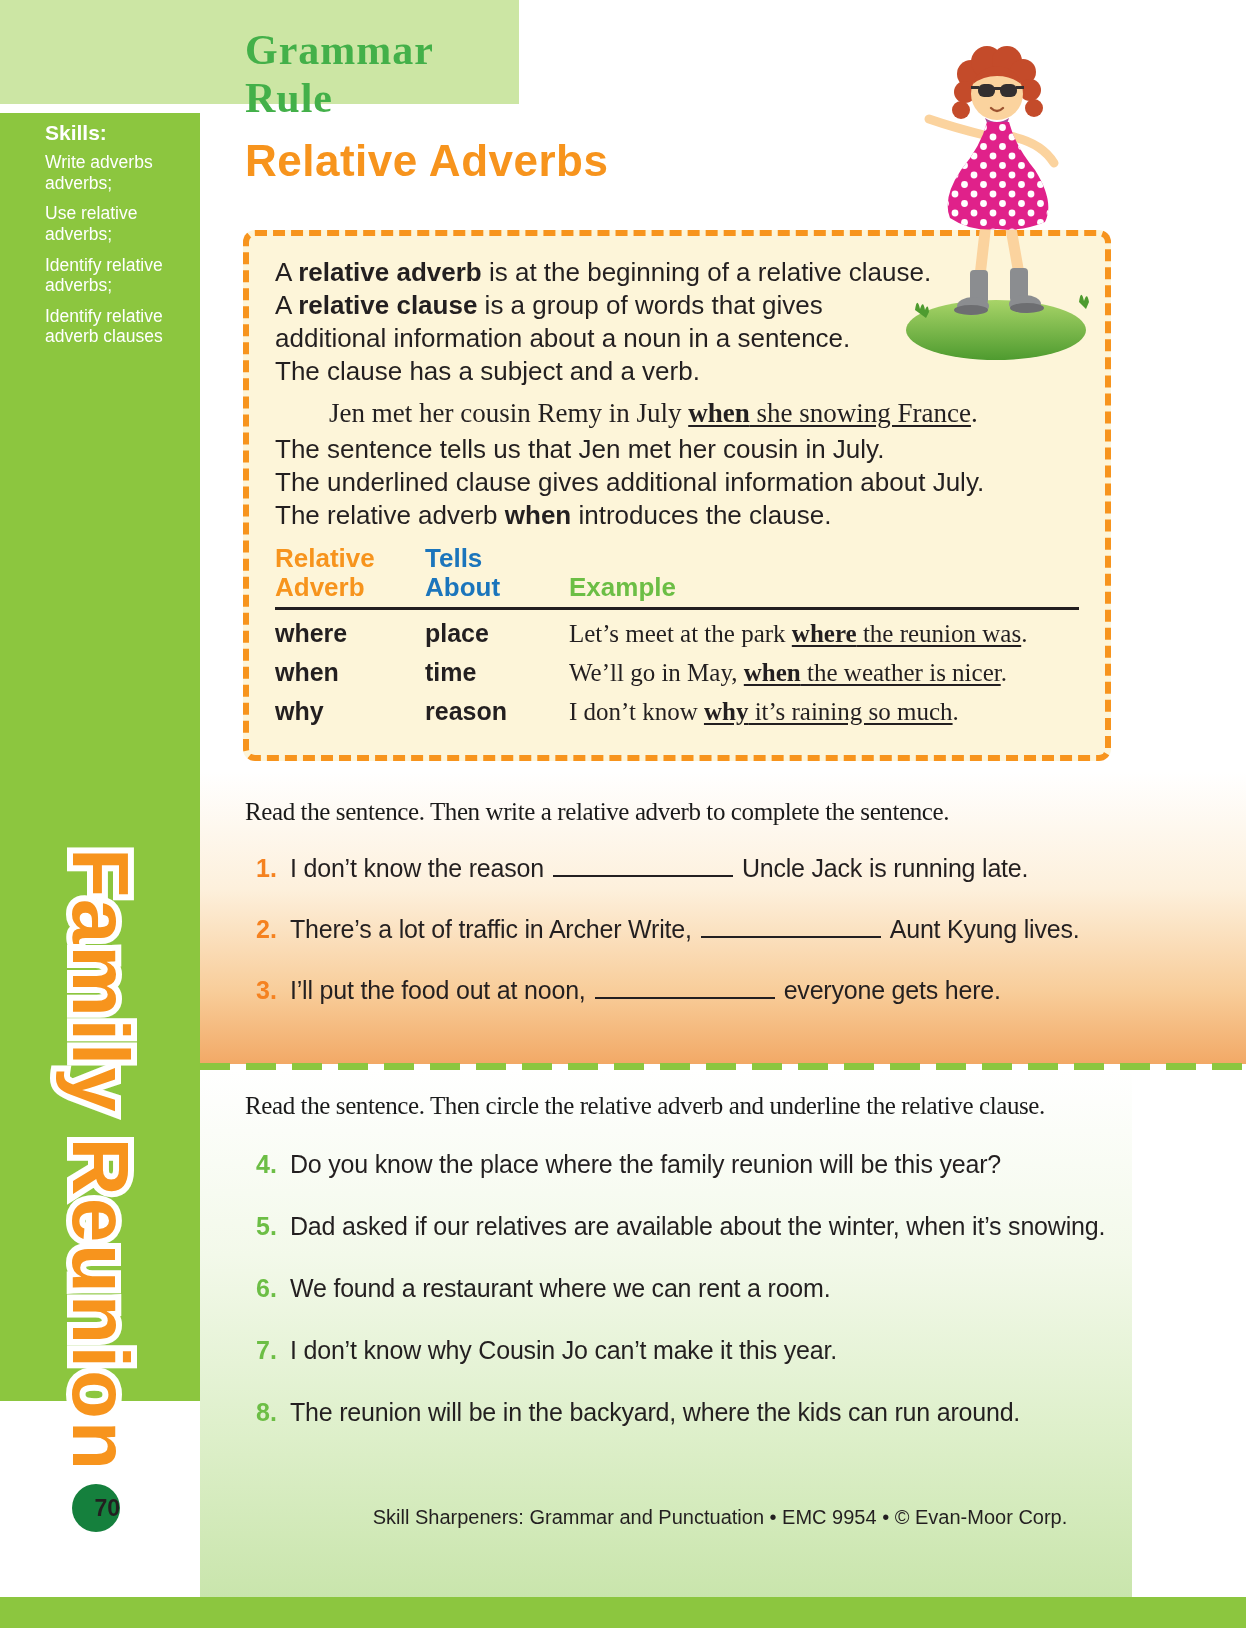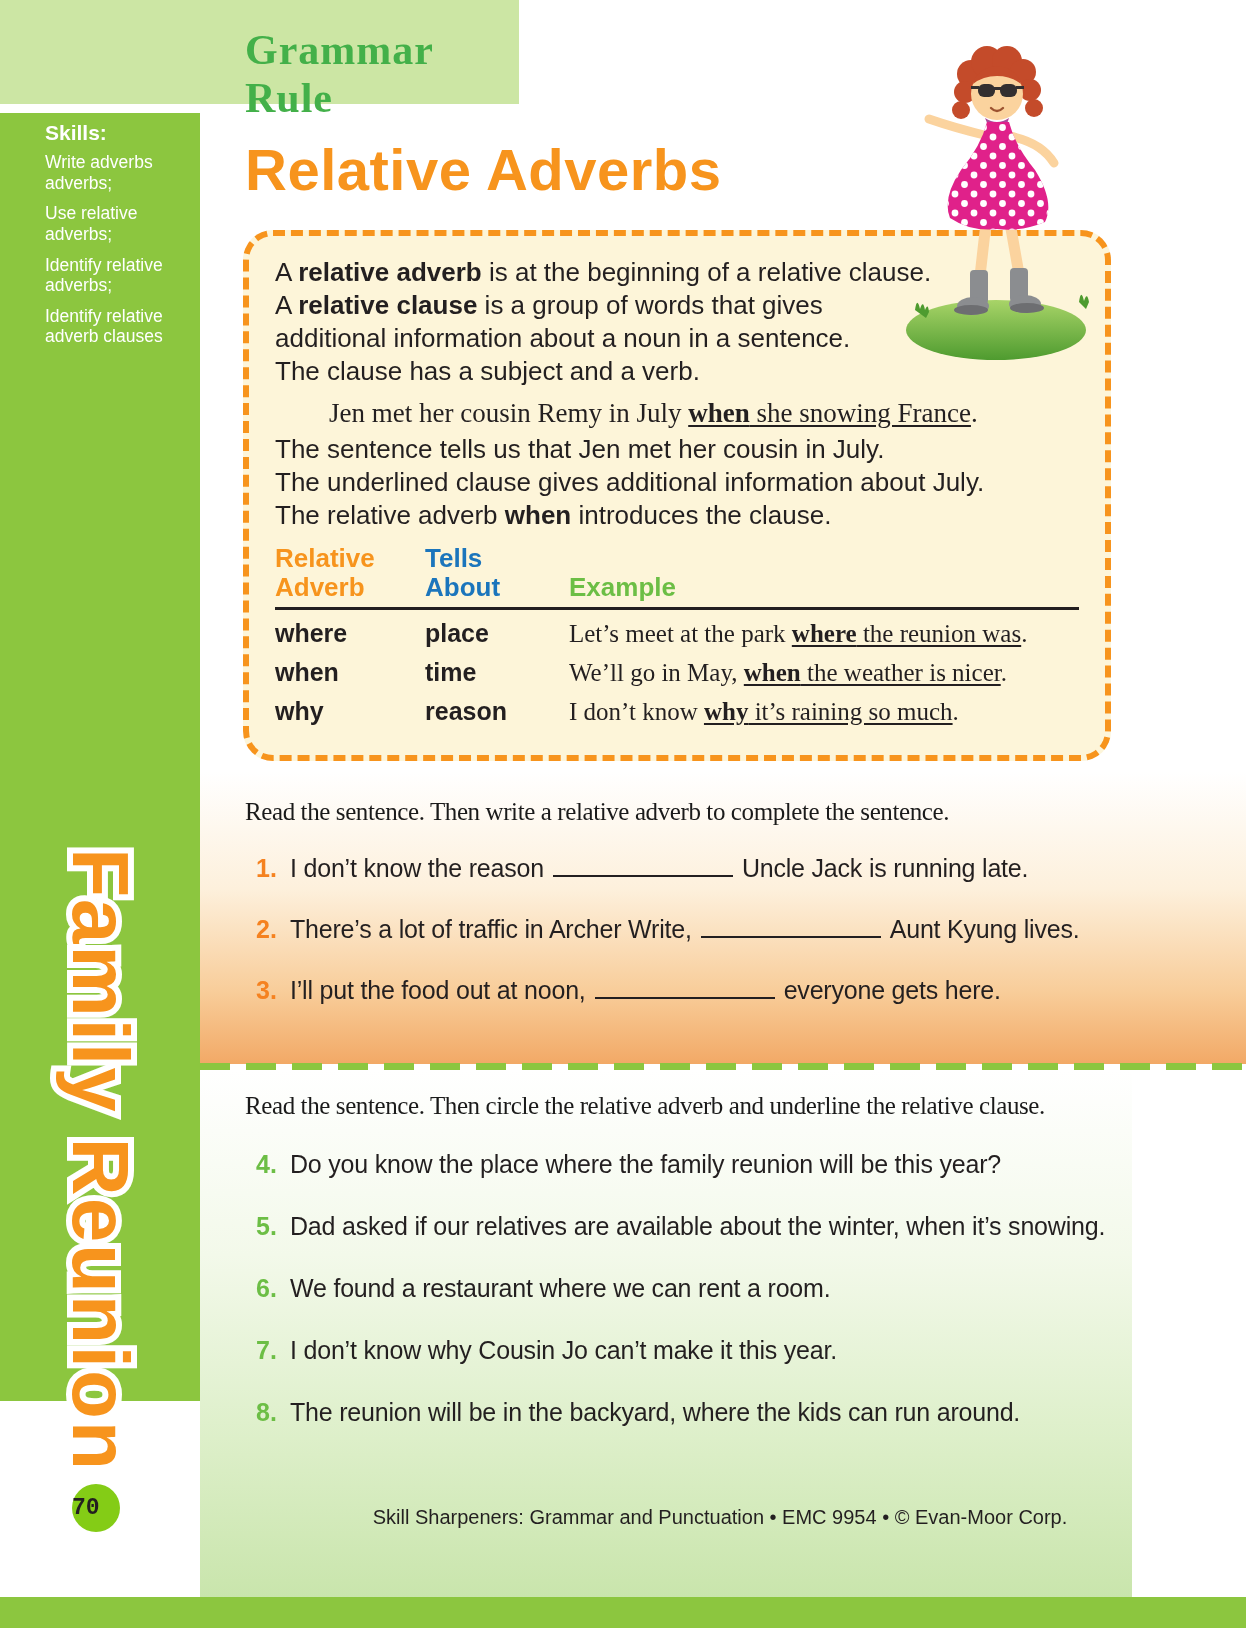--- a/index.html
+++ b/index.html
@@ -33,37 +33,37 @@
   }
   .theme-stroke {
     position:absolute; left:0; top:0; color:#ffffff;
     -webkit-text-stroke:12px #ffffff;
     text-shadow:0 0 2px #fff, 3px 0 #fff, -3px 0 #fff, 0 3px #fff, 0 -3px #fff;
   }
   .theme-fill { position:relative; color:var(--accent-orange,#F7941D); }
 
   .page-number {
     position:absolute; left:72px; top:1371px; width:48px; height:48px; border-radius:50%;
-    background:#84cc16; display:flex; align-items:center; justify-content:flex-start;
-    font-family:Liberation Mono, monospace; font-weight:bold; font-size:23px; color:#231F20;
+    background:#15803d; display:flex; align-items:center; justify-content:flex-end;
+    font-family:Liberation Sans, sans-serif; font-weight:bold; font-size:23px; color:#231F20;
   }
 
   
   .title {
     position:absolute; left:245px; top:136px;
-    font-size:58px; font-weight:800; letter-spacing:.5px;
+    font-size:44px; font-weight:800; letter-spacing:.5px;
     color:var(--accent-orange,#F7941D);
     text-align:center;
   }
   .girl { position:absolute; left:893px; top:18px; z-index:3; }
 
   .rule-box {
     position:absolute; left:243px; top:230px; width:868px; height:531px; z-index:1;
     background:var(--box-cream,#FDF5D9);
-    border:6px dashed var(--accent-orange,#F7941D); border-radius:30px;
+    border:6px dashed var(--accent-orange,#F7941D); border-radius:12px;
     padding:20px 26px;
   }
   .rule-intro, .rule-explanation { font-size:26px; line-height:33px; white-space:pre-line; }
   .rule-example { font-family:"Liberation Serif", serif; font-size:27px; margin:10px 0 4px 54px; }
   .rule-explanation { margin-top:0; }
   .b { font-weight:bold; }
   .u { text-decoration:underline; text-underline-offset:3px; }
 
   .rule-table { margin-top:12px; }
   .t-head { display:flex; align-items:flex-end; border-bottom:3px solid #231F20; padding-bottom:5px; }

